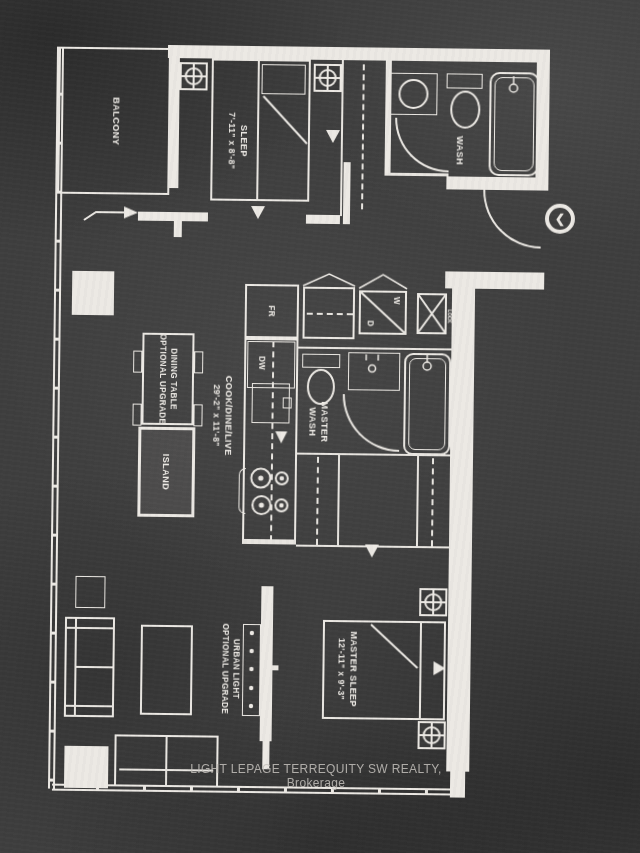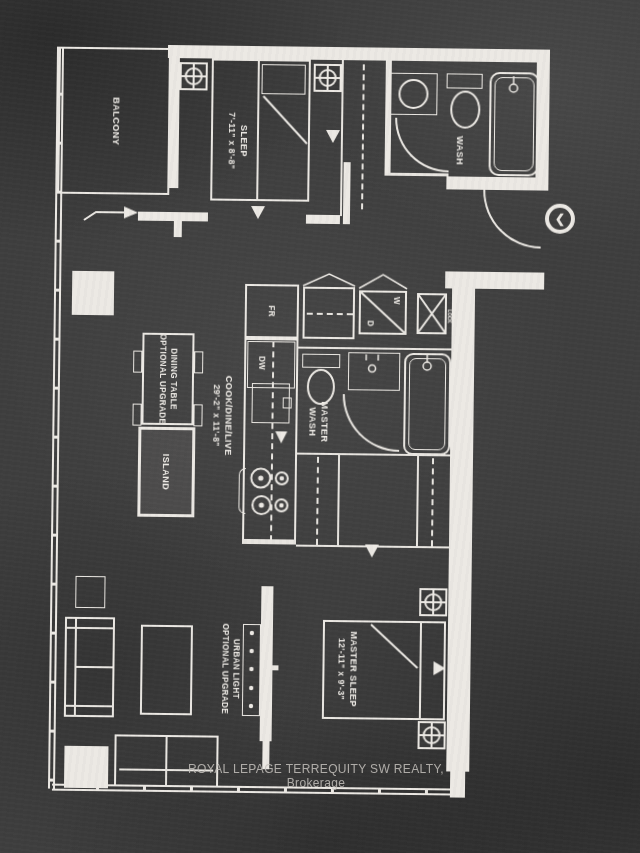--- a/index.html
+++ b/index.html
@@ -283,16 +283,16 @@
       <g fill="#ece9e4" stroke="none">
         <circle cx="259" cy="632" r="2.2"></circle>
         <circle cx="259" cy="650" r="2.2"></circle>
         <circle cx="259" cy="668" r="2.2"></circle>
         <circle cx="259" cy="687" r="2.2"></circle>
         <circle cx="259" cy="705" r="2.2"></circle>
       </g>
     </svg>
   </div>
 
-  <div id="watermark">ROYAL LEPAGE TERREQUITY SW REALTY, Brokerage</div>
+  <div id="watermark">LIGHT LEPAGE TERREQUITY SW REALTY, Brokerage</div>
 
   <div class="grain"></div>
 </div>
 
 </body></html>

